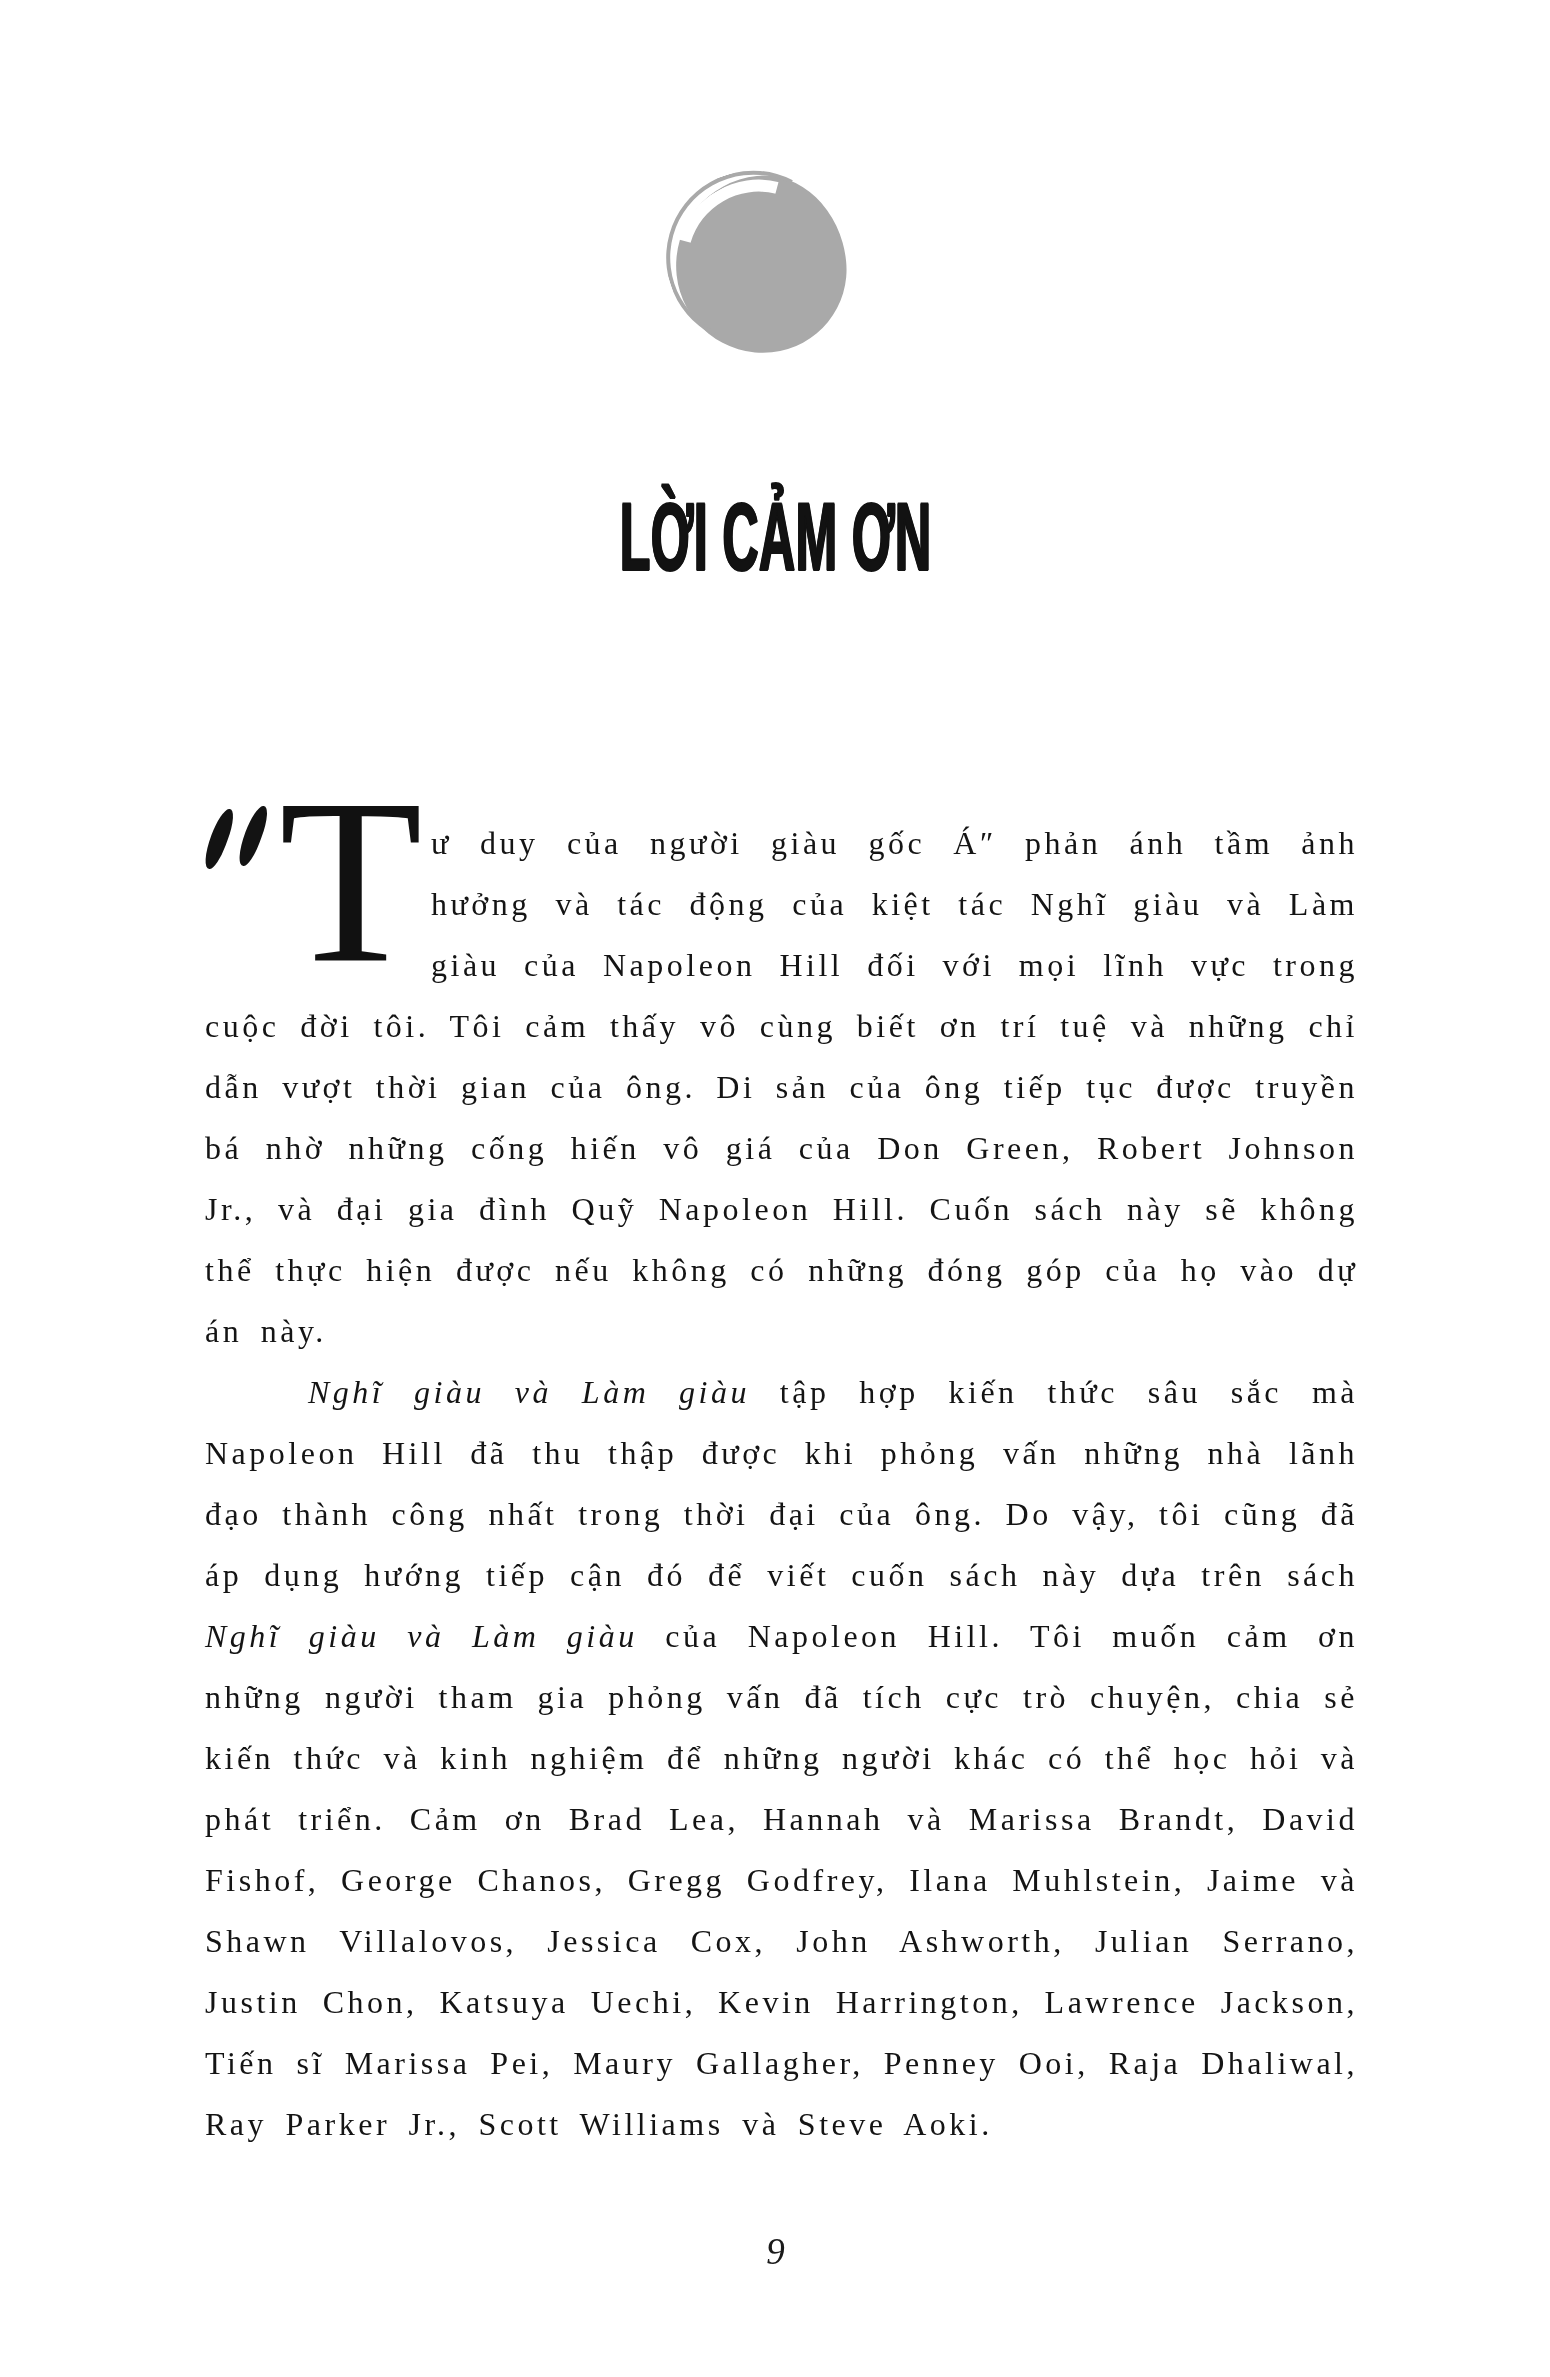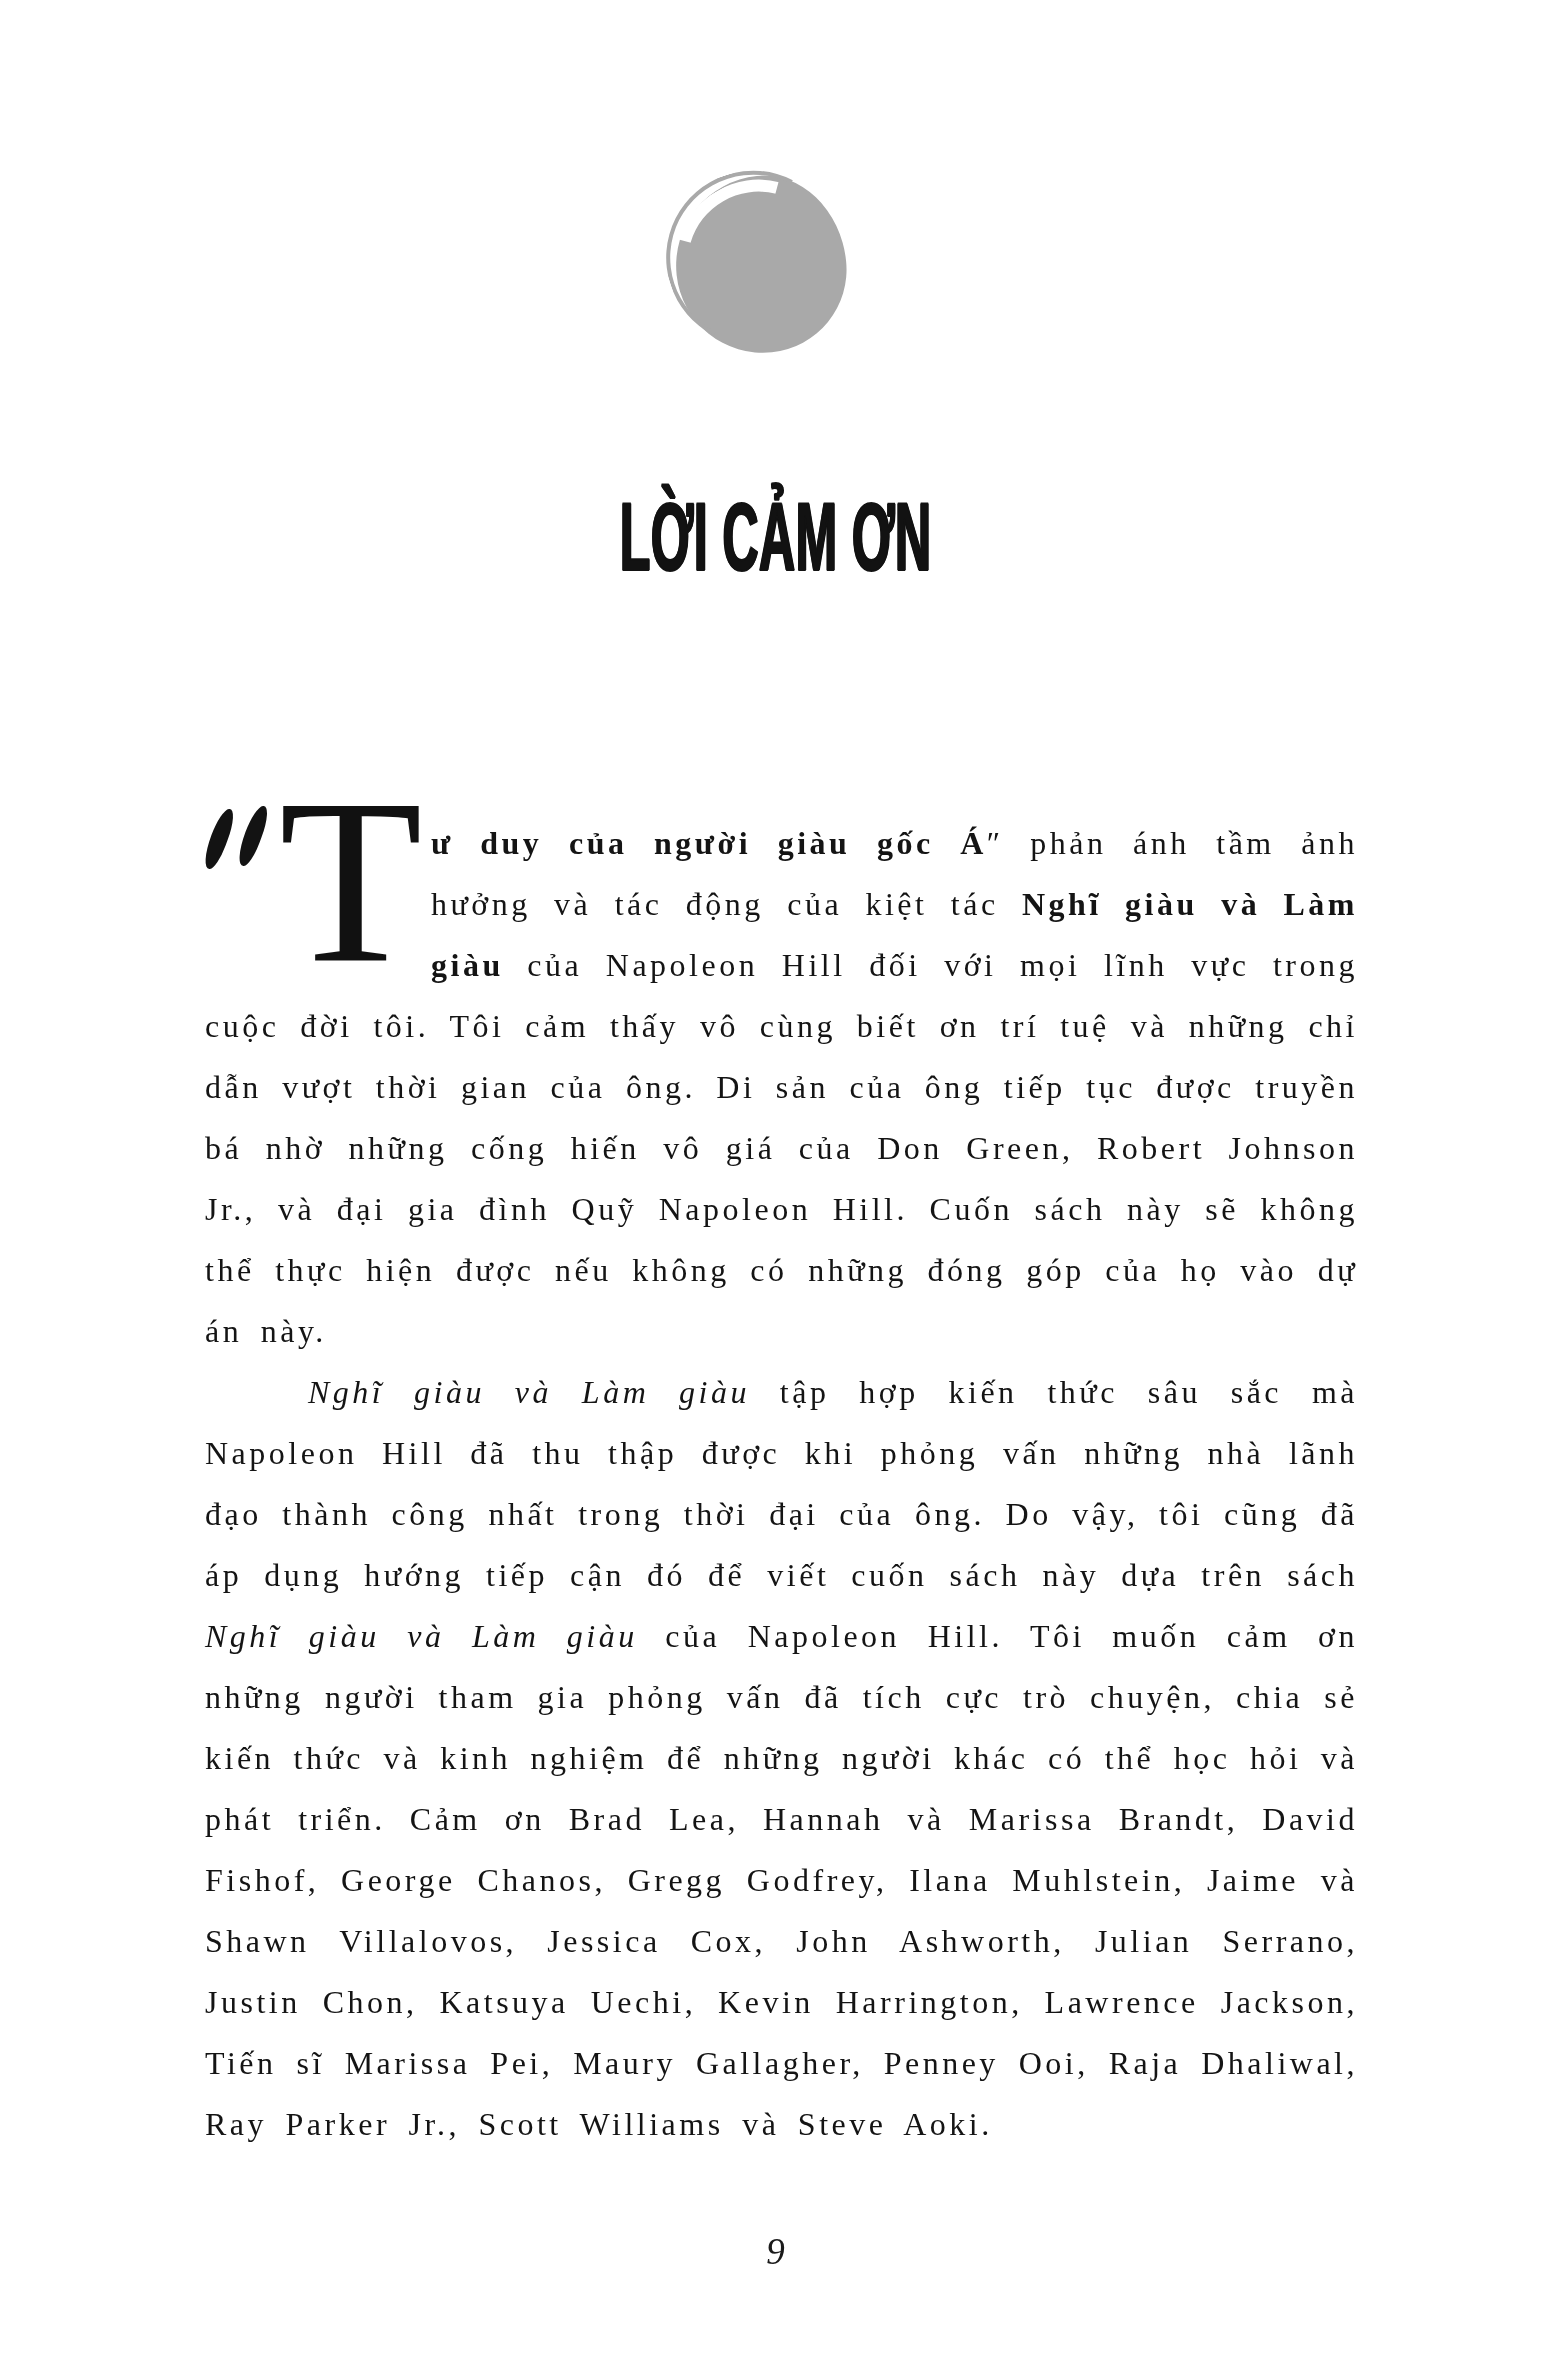--- a/index.html
+++ b/index.html
@@ -45,21 +45,21 @@
 
   
   .content{
     position:absolute;left:205px;top:813px;width:1153px;
     font-size:32px;line-height:61px;
     letter-spacing:3.5px;word-spacing:7px;
     text-align:justify;color:#141414;
   }
   .content p{margin:0;padding:0}
   .indent{text-indent:103px}
-  .b{font-weight:bold}
+  .b{font-weight:normal}
   .i{font-style:italic}
 
   
   .opener{
     float:left;width:226px;height:182px;position:relative;
     letter-spacing:0;word-spacing:0;
   }
   .qbar{
     position:absolute;width:18.4px;height:60px;background:#131313;
     transform:skewX(-22deg) rotate(-2deg);

